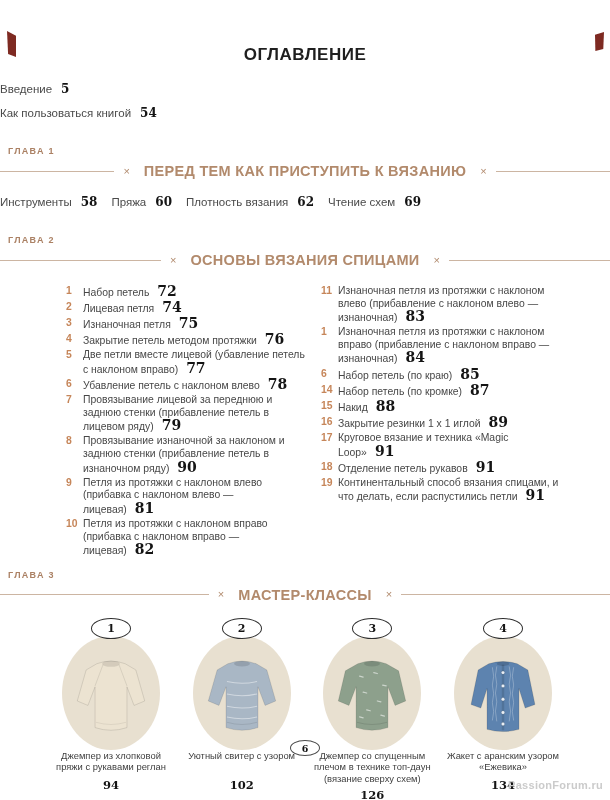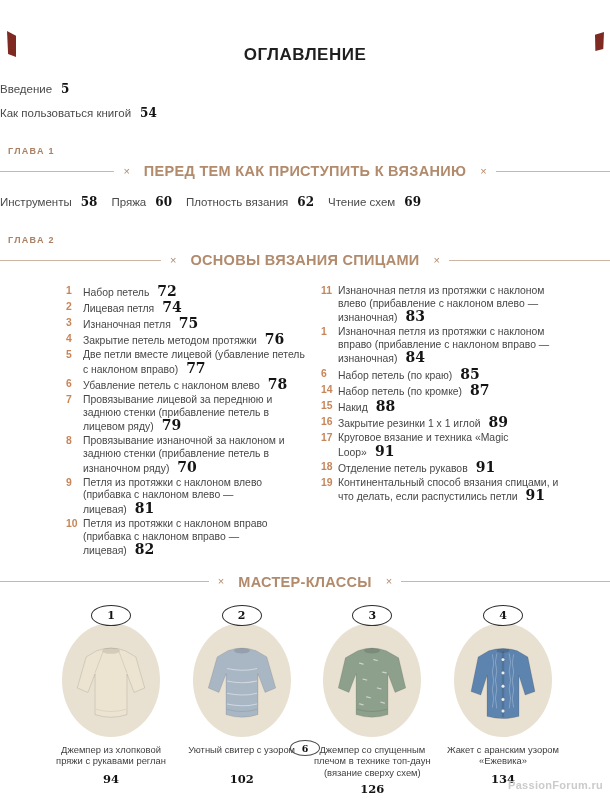--- a/index.html
+++ b/index.html
@@ -44,21 +44,21 @@
     background:#fff; display:flex; align-items:center; justify-content:center;
     font-family:"DejaVu Serif", serif; font-weight:bold; font-size:11px; color:#141414;
     position:relative; z-index:2;
   }
   .photo {
     width:98px; height:114px; border-radius:50%; margin-top:-3px;
     background:#e8e0d0; overflow:hidden;
     display:flex; align-items:flex-end; justify-content:center;
   }
   .sweater { width:90px; height:102px; margin-bottom:2px; }
-  .caption { margin-top:7px; font-size:9.4px; line-height:11.5px; text-align:center; color:#3e3e3e; min-height:24px; }
+  .caption { font-size:9.4px; line-height:11.5px; text-align:center; color:#3e3e3e; min-height:24px; }
   .card-pg { margin-top:4px; font-family:"DejaVu Serif", serif; font-weight:bold; font-size:11.5px; color:#141414; }
 
   .footer-oval {
     position:absolute; left:50%; transform:translateX(-50%); top:740px;
     width:30px; height:16px; border:1px solid #4a4a4a; border-radius:50%;
     display:flex; align-items:center; justify-content:center;
     font-family:"DejaVu Serif", serif; font-weight:bold; font-size:9.5px; color:#141414;
     box-sizing:border-box;
   }
   .watermark {
@@ -135,21 +135,21 @@
       <div class="toc-item">
           <span class="toc-num">6</span>
           <span class="toc-body"><span>Убавление петель с наклоном влево</span><span class="pg-inline">78</span></span>
         </div>
       <div class="toc-item">
           <span class="toc-num">7</span>
           <span class="toc-body"><span>Провязывание лицевой за переднюю и заднюю стенки (прибавление петель в лицевом ряду)</span><span class="pg-inline">79</span></span>
         </div>
       <div class="toc-item">
           <span class="toc-num">8</span>
-          <span class="toc-body"><span>Провязывание изнаночной за наклоном и заднюю стенки (прибавление петель в изнаночном ряду)</span><span class="pg-inline">70</span></span>
+          <span class="toc-body"><span>Провязывание изнаночной за наклоном и заднюю стенки (прибавление петель в изнаночном ряду)</span><span class="pg-inline">90</span></span>
         </div>
       <div class="toc-item">
           <span class="toc-num">9</span>
           <span class="toc-body"><span>Петля из протяжки с наклоном влево (прибавка с наклоном влево — лицевая)</span><span class="pg-inline">81</span></span>
         </div>
       <div class="toc-item">
           <span class="toc-num">10</span>
           <span class="toc-body"><span>Петля из протяжки с наклоном вправо (прибавка с наклоном вправо — лицевая)</span><span class="pg-inline">82</span></span>
         </div>
     </div>
@@ -187,20 +187,21 @@
           <span class="toc-body"><span>Отделение петель рукавов</span><span class="pg-inline">91</span></span>
         </div>
       <div class="toc-item">
           <span class="toc-num">19</span>
           <span class="toc-body"><span>Континентальный способ вязания спицами, и что делать, если распустились петли</span><span class="pg-inline">91</span></span>
         </div>
     </div>
   </div>
 
   <div class="chapter-head" style="margin-top:12px;">
+    <div class="kicker">ГЛАВА 3</div>
     <div class="head-row">
       <span class="rule"></span>
       <span class="x-mark">×</span>
       <span class="chap-title">МАСТЕР-КЛАССЫ</span>
       <span class="x-mark">×</span>
       <span class="rule"></span>
     </div>
   </div>
 
   <div class="cards">

